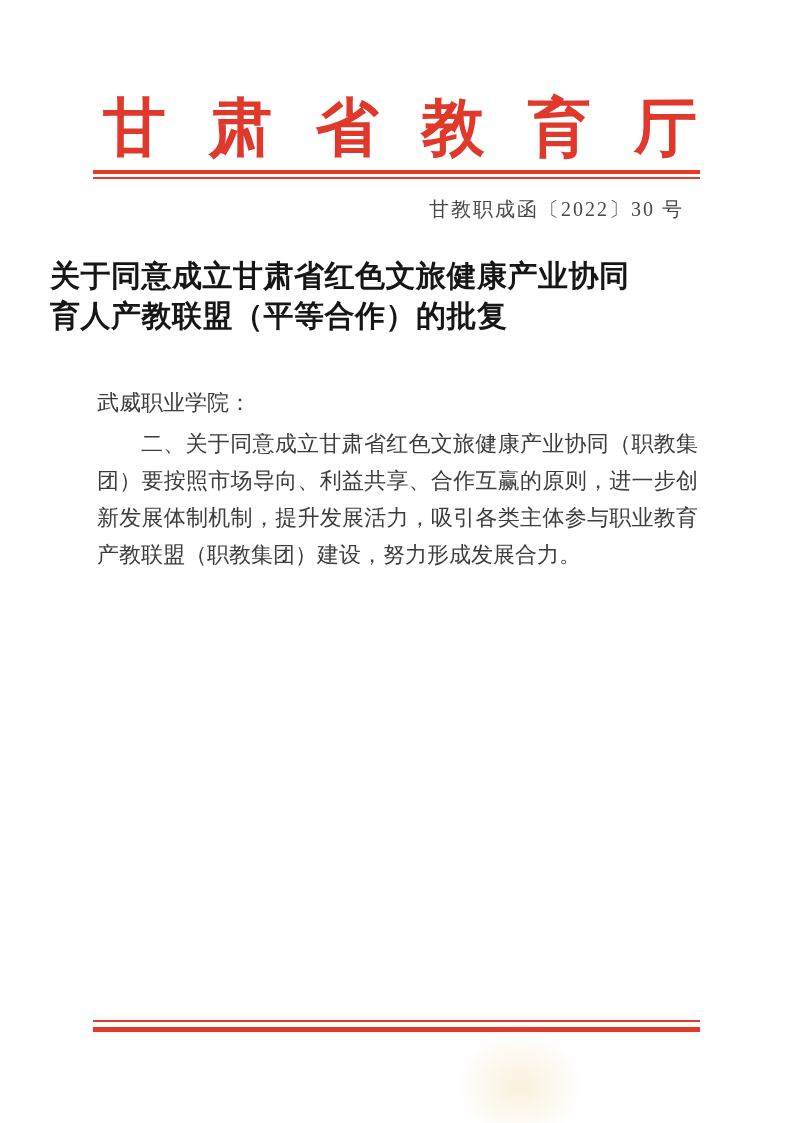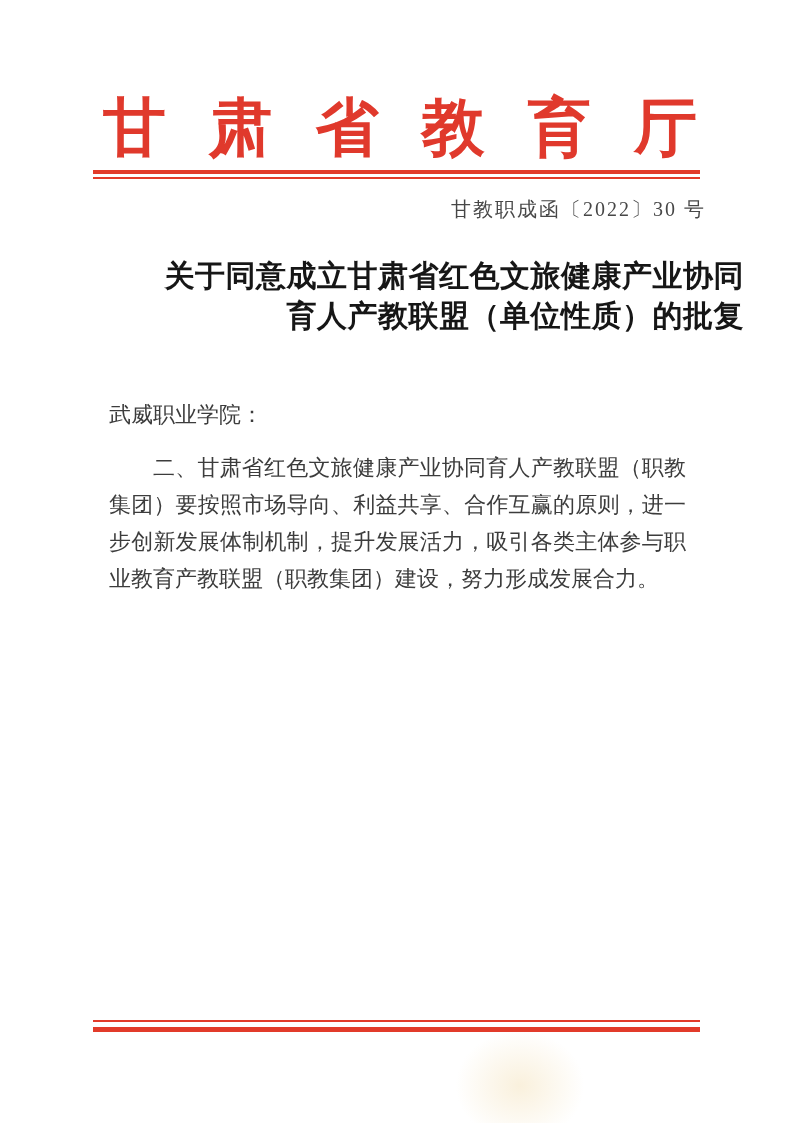--- a/index.html
+++ b/index.html
@@ -20,40 +20,40 @@
     color:#e0392c;
   }
   
   .rule{position:absolute;left:93px;width:607px;background:#e23b2a;}
   .rule-top-thick{top:170px;height:4px;}
   .rule-top-thin{top:177px;height:2px;}
   .rule-bottom-thin{top:1020px;height:2px;}
   .rule-bottom-thick{top:1027px;height:5px;}
   
   .doc-number{
-    position:absolute;top:196px;right:88px;
+    position:absolute;top:196px;right:110px;
     font-size:20px;letter-spacing:2px;color:#474747;
     white-space:nowrap;
   }
   
   .doc-title{
     position:absolute;top:256px;left:50px;width:694px;margin:0;
-    text-align:right;
+    text-align:left;
     font-size:30px;font-weight:bold;line-height:40px;
     color:#161616;
   }
   .title-line{display:block;letter-spacing:0.5px;}
   
   .body-text{
     position:absolute;top:380px;left:93px;width:609px;
     font-size:22px;line-height:37px;
     color:#3c3c3c;
     text-align:justify;
   }
-  .body-text p{margin:16px;}
+  .body-text p{margin:4px;}
   .body-text p.indent{text-indent:2em;}
   
   .scan-smudge{
     position:absolute;left:455px;top:1030px;width:130px;height:93px;
     background:radial-gradient(ellipse at 50% 60%, rgba(244,226,186,0.5), rgba(244,226,186,0) 70%);
     pointer-events:none;
   }
 </style>
 </head>
 <body>
@@ -69,26 +69,26 @@
       <span>厅</span>
     </div>
 
   <div class="rule rule-top-thick"></div>
   <div class="rule rule-top-thin"></div>
 
   <div class="doc-number">甘教职成函〔2022〕30 号</div>
 
   <h1 class="doc-title">
     <span class="title-line">关于同意成立甘肃省红色文旅健康产业协同</span>
-    <span class="title-line">育人产教联盟（单位性质）的批复</span>
+    <span class="title-line">育人产教联盟（平等合作）的批复</span>
   </h1>
 
   <div class="body-text">
     <p class="salutation">武威职业学院：</p>
-    <p class="indent">二、甘肃省红色文旅健康产业协同育人产教联盟（职教集团）要按照市场导向、利益共享、合作互赢的原则，进一步创新发展体制机制，提升发展活力，吸引各类主体参与职业教育产教联盟（职教集团）建设，努力形成发展合力。</p>
+    <p class="indent">二、关于同意成立甘肃省红色文旅健康产业协同（职教集团）要按照市场导向、利益共享、合作互赢的原则，进一步创新发展体制机制，提升发展活力，吸引各类主体参与职业教育产教联盟（职教集团）建设，努力形成发展合力。</p>
   </div>
 
   <div class="rule rule-bottom-thin"></div>
   <div class="rule rule-bottom-thick"></div>
 
   <div class="scan-smudge"></div>
 
 </div>
 
 </body></html>

